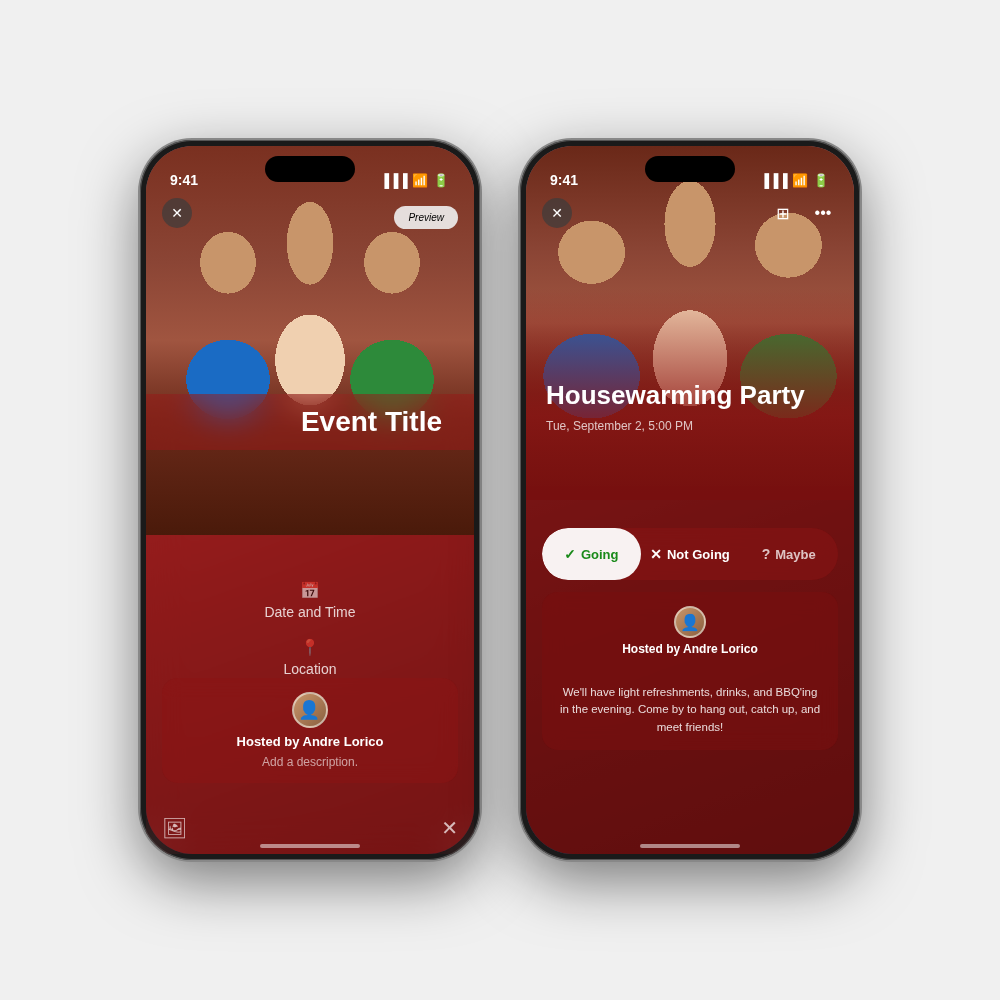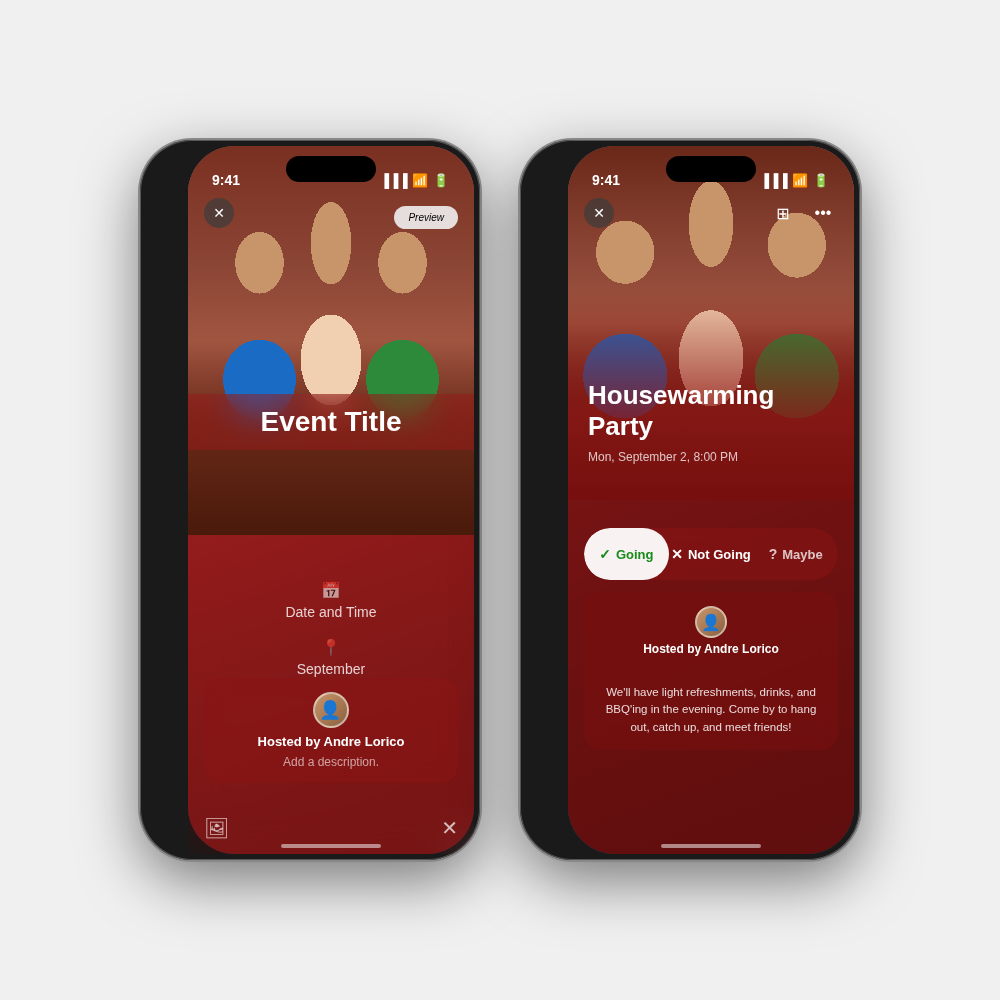--- a/index.html
+++ b/index.html
@@ -24,21 +24,20 @@
       box-shadow: 0 0 0 2px #888, 0 20px 60px rgba(0,0,0,0.5), inset 0 0 0 1px #555;
       overflow: hidden;
     }
 
     .phone-inner {
       position: absolute;
       inset: 6px;
       border-radius: 47px;
       overflow: hidden;
       background: #0369a1;
-      margin-left: 42px;
     }
 
     
     .dynamic-island {
       position: absolute;
       top: 10px;
       left: 50%;
       transform: translateX(-50%);
       width: 90px;
       height: 26px;
@@ -159,26 +158,26 @@
       backdrop-filter: blur(20px);
       -webkit-backdrop-filter: blur(20px);
       border-radius: 0;
     }
 
     .left-event-title {
       position: absolute;
       bottom: 57%;
       left: 0;
       right: 0;
-      text-align: center;
+      text-align: right;
       color: #fff;
       font-size: 28px;
       font-weight: 700;
       z-index: 15;
-      padding: 12px 20px;
+      padding: 12px 32px;
       background: rgba(160, 25, 25, 0.45);
       backdrop-filter: blur(15px);
     }
 
     .left-fields {
       position: absolute;
       bottom: 25%;
       left: 0;
       right: 0;
       z-index: 15;
@@ -505,21 +504,21 @@
 
     <div class="left-event-title">Event Title</div>
 
     <div class="left-fields">
       <div class="left-field">
         <span class="field-icon">📅</span>
         <span>Date and Time</span>
       </div>
       <div class="left-field">
         <span class="field-icon">📍</span>
-        <span>September</span>
+        <span>Location</span>
       </div>
     </div>
 
     <div class="left-host-section">
       <div class="host-avatar">
         <span>👤</span>
       </div>
       <div class="host-name">Hosted by Andre Lorico</div>
       <div class="host-desc">Add a description.</div>
     </div>
@@ -559,21 +558,21 @@
 
     <div class="top-icons">
       <div class="top-icon-btn">⊞</div>
       <div class="top-icon-btn">•••</div>
     </div>
 
     <div class="right-bottom-bg"></div>
 
     <div class="right-event-info">
       <div class="right-event-title">Housewarming Party</div>
-      <div class="right-event-details">Mon, September 2, 8:00 PM</div>
+      <div class="right-event-details">Tue, September 2, 5:00 PM</div>
     </div>
 
     <div class="rsvp-section">
       <div class="rsvp-btn rsvp-going">
         <span class="rsvp-icon" style="color:#1a8a1a; font-weight:900;">✓</span>
         <span>Going</span>
       </div>
       <div class="rsvp-btn rsvp-not-going">
         <span class="rsvp-icon">✕</span>
         <span>Not Going</span>

